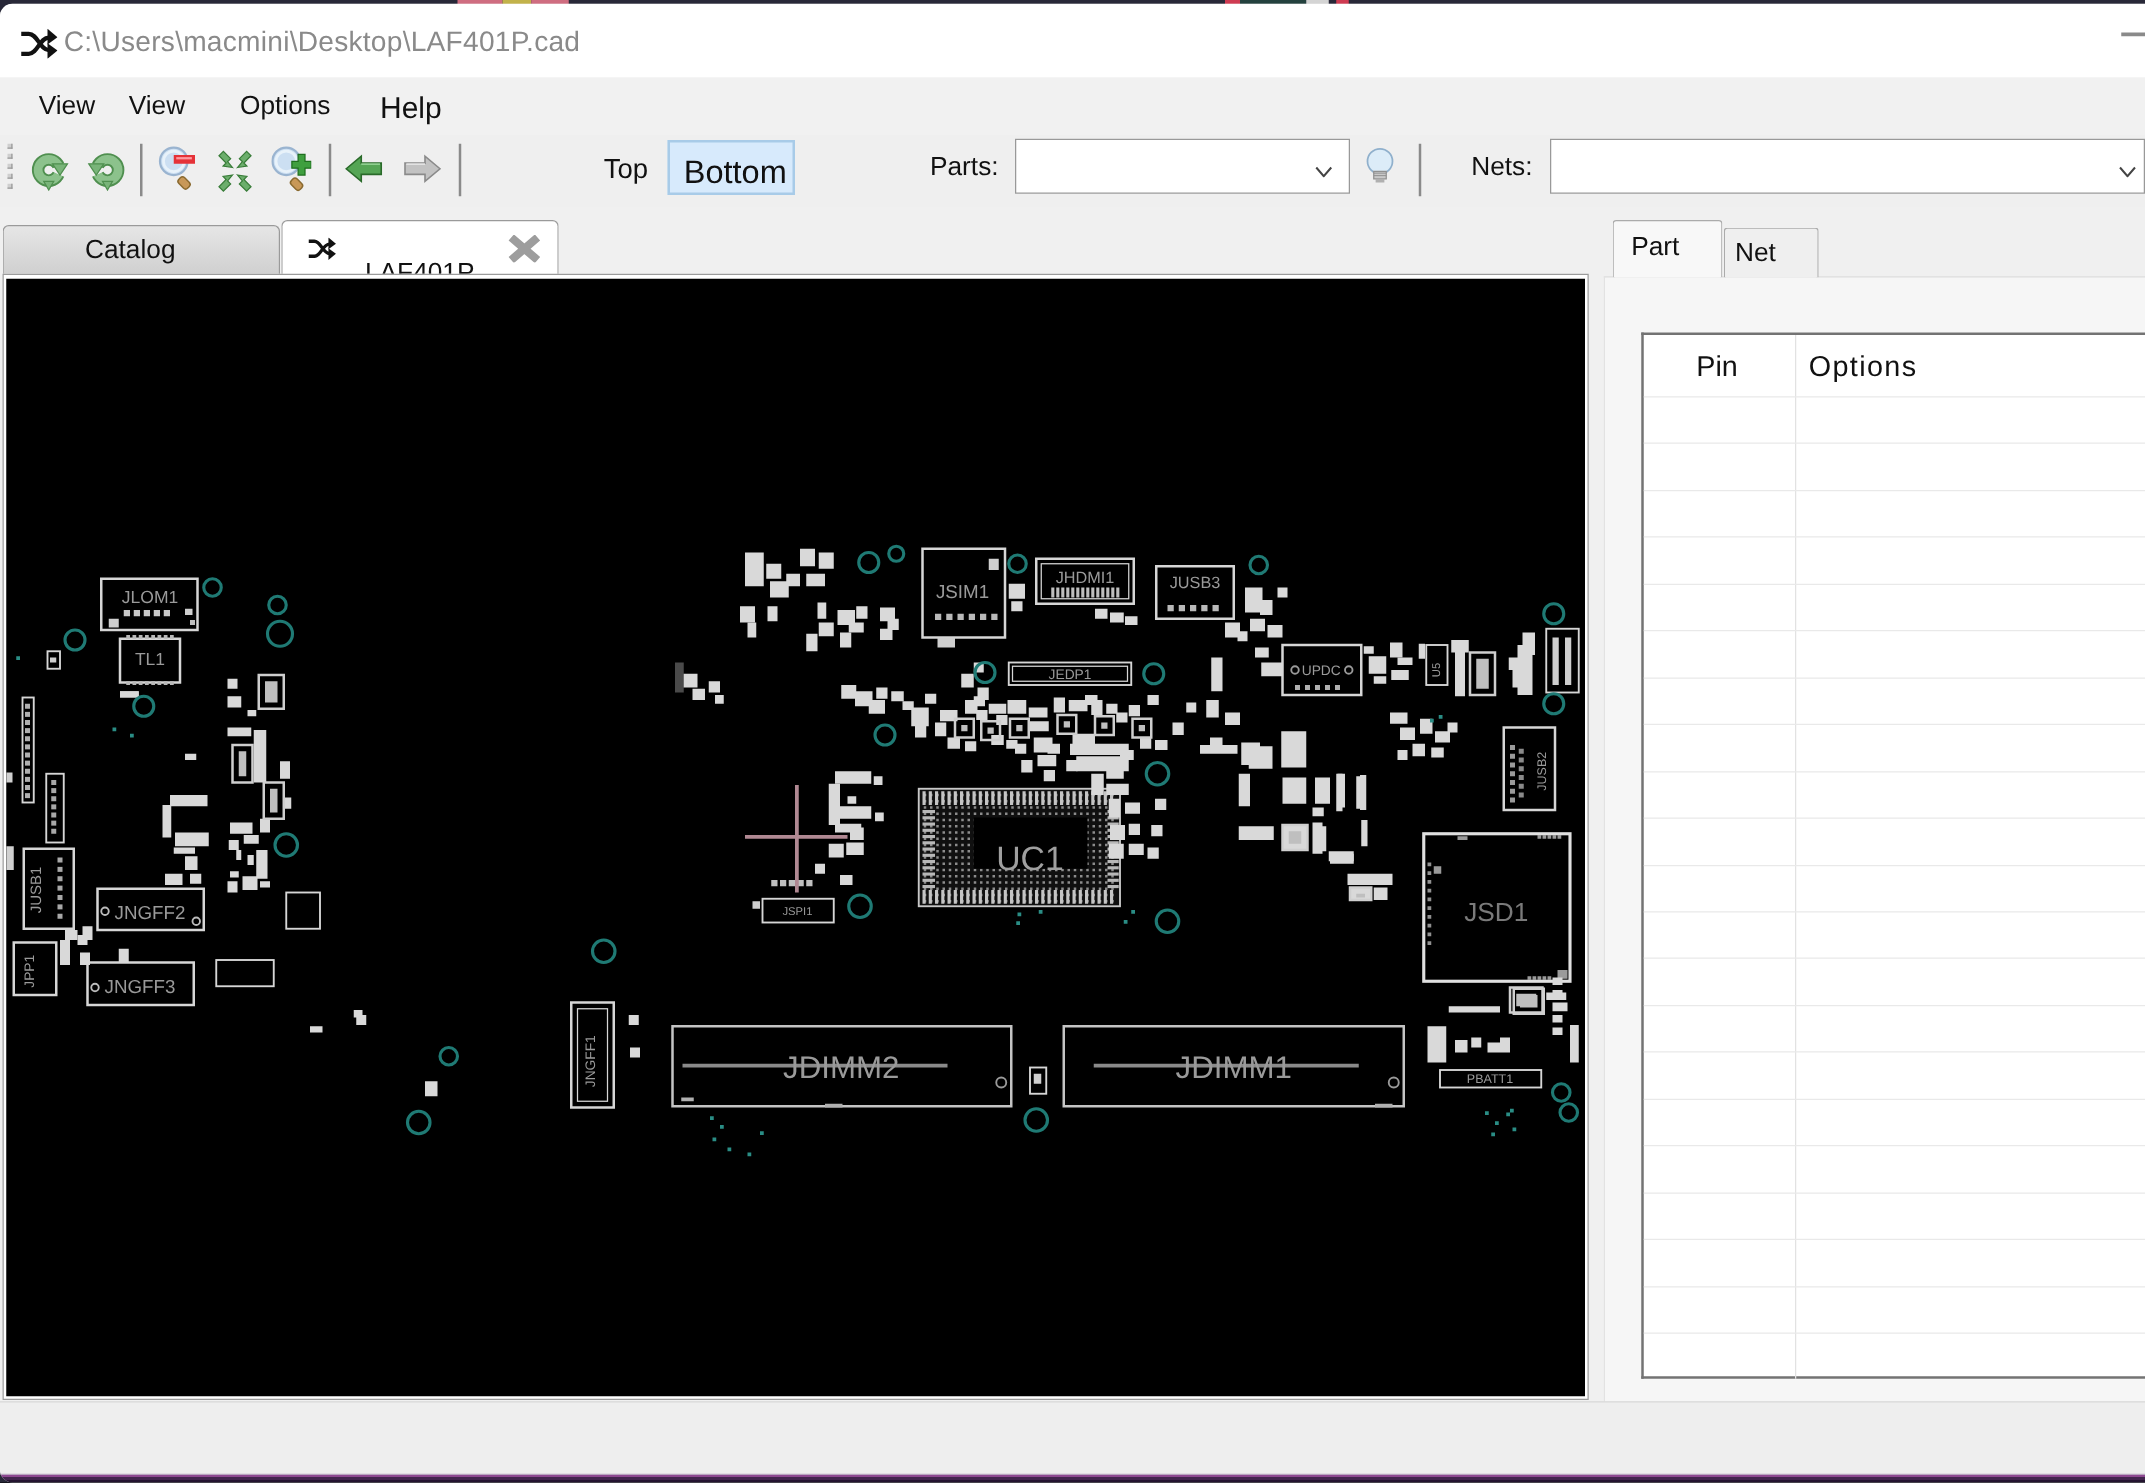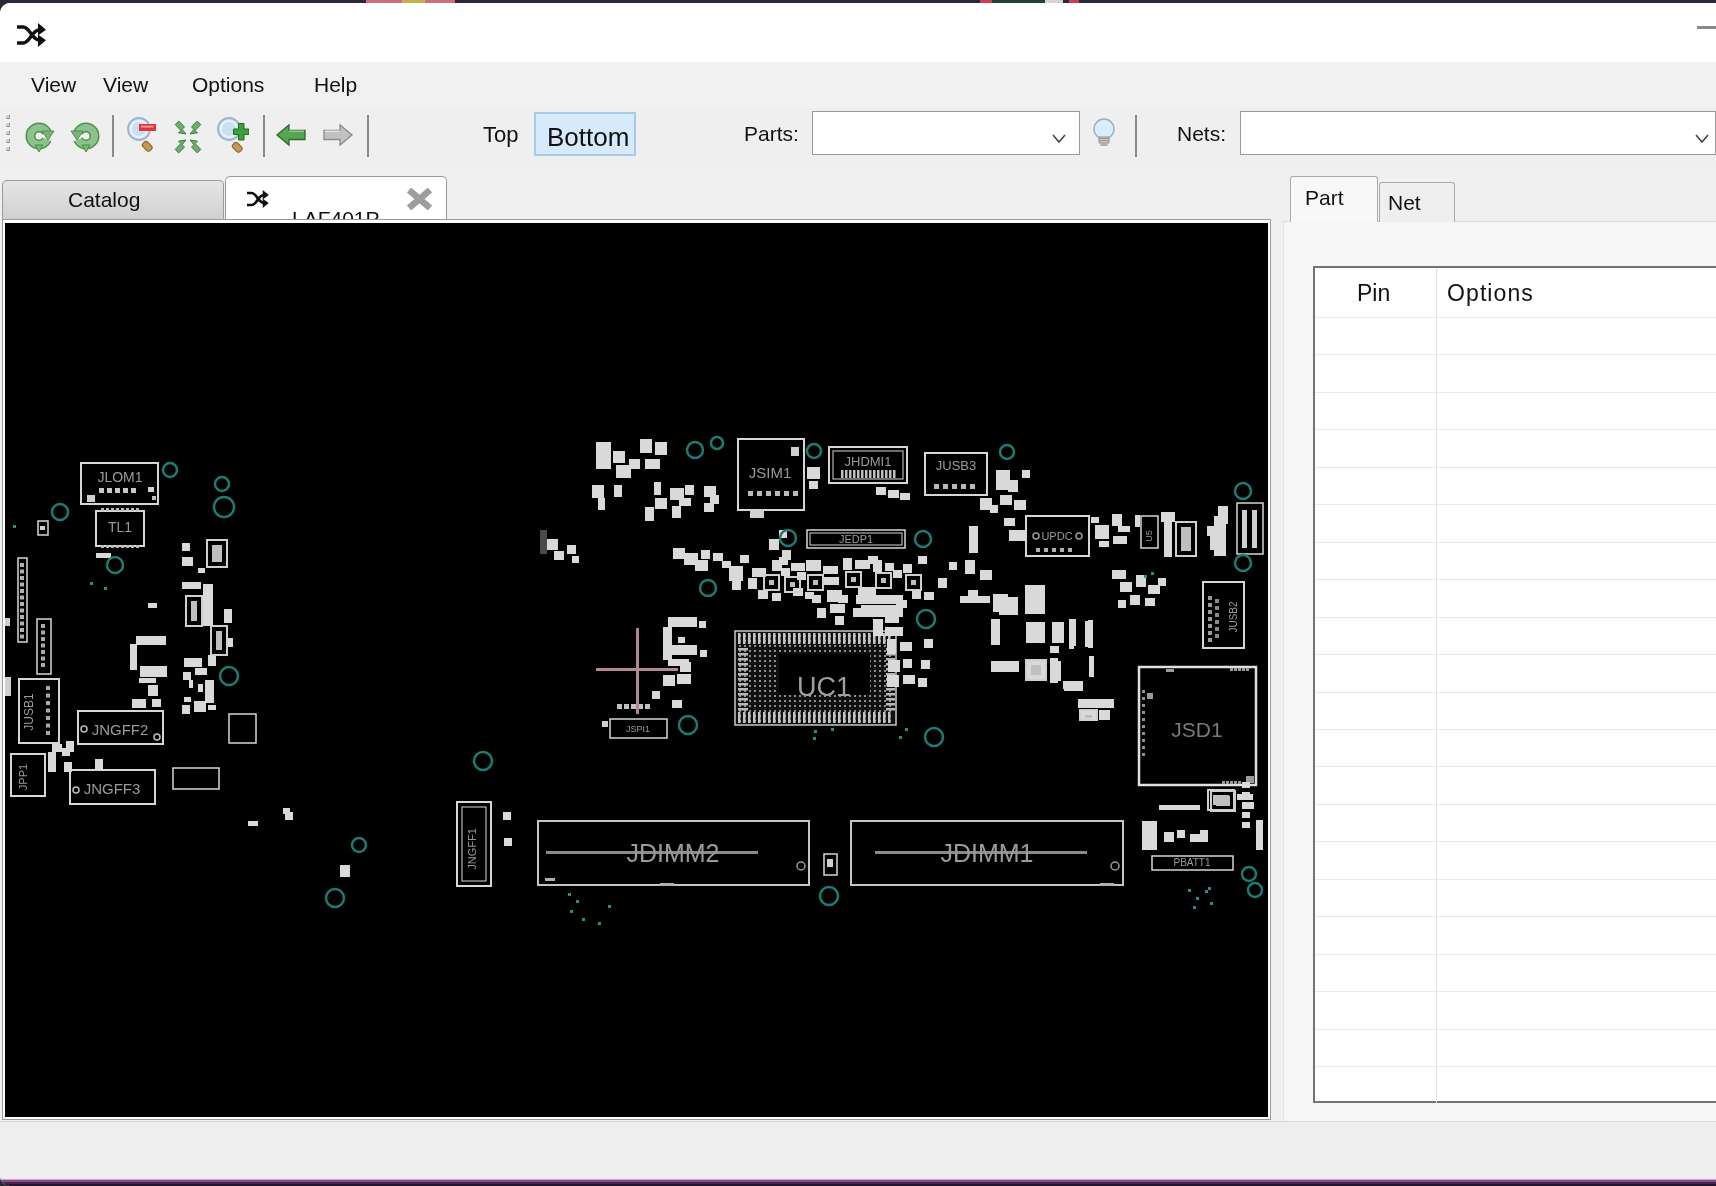--- a/index.html
+++ b/index.html
@@ -17,28 +17,29 @@
 
   <div class="abs" style="left:0;top:0;width:1716px;height:59px;background:#fff">
     <div class="abs" style="left:16px;top:20px"><svg width="30" height="24" viewBox="0 0 30 24">
 <g stroke="#111" stroke-width="3.4" fill="none">
 <path d="M1 4 h6 c7 0 9 13 16 13 h2"></path>
 <path d="M1 20 h6 c7 0 9 -13 16 -13 h2"></path>
 </g>
 <path d="M22 0 L30 6.7 L22 12.5 Z" fill="#111"></path>
 <path d="M22 11.5 L30 17.3 L22 24 Z" fill="#111"></path>
         </svg></div>
+    <div class="abs" style="left:51px;top:18px;font-size:22.5px;color:#8a8a8a;letter-spacing:0.2px">C:\Users\macmini\Desktop\LAF401P.cad</div>
     <div class="abs" style="left:1697px;top:23px;width:19px;height:3px;background:#8a8a8a"></div>
   </div>
 
   <div class="abs" style="left:0;top:59px;width:1716px;height:46px;background:#f1f1f1">
     <div class="abs" style="left:31px;top:11px;font-size:21px;color:#111">View</div>
     <div class="abs" style="left:103px;top:11px;font-size:21px;color:#111">View</div>
     <div class="abs" style="left:192px;top:11px;font-size:21px;color:#111">Options</div>
-    <div class="abs" style="left:314px;top:11px;font-size:21px;color:#111">Help</div>
+    <div class="abs" style="left:304px;top:11px;font-size:24px;color:#111">Help</div>
   </div>
 
   <div class="abs" style="left:0;top:105px;width:1716px;height:58px;background:#efefef">
   </div>
   <div style="position:absolute;left:6px;top:112px;width:4px;height:4px;background:#cfcfcf;border-right:1px solid #9a9a9a;border-bottom:1px solid #9a9a9a"></div>
     <div style="position:absolute;left:6px;top:120px;width:4px;height:4px;background:#cfcfcf;border-right:1px solid #9a9a9a;border-bottom:1px solid #9a9a9a"></div>
     <div style="position:absolute;left:6px;top:128px;width:4px;height:4px;background:#cfcfcf;border-right:1px solid #9a9a9a;border-bottom:1px solid #9a9a9a"></div>
     <div style="position:absolute;left:6px;top:136px;width:4px;height:4px;background:#cfcfcf;border-right:1px solid #9a9a9a;border-bottom:1px solid #9a9a9a"></div>
     <div style="position:absolute;left:6px;top:144px;width:4px;height:4px;background:#cfcfcf;border-right:1px solid #9a9a9a;border-bottom:1px solid #9a9a9a"></div>
   <div class="abs" style="left:25px;top:118px"><svg width="30" height="32" viewBox="0 0 30 32">

